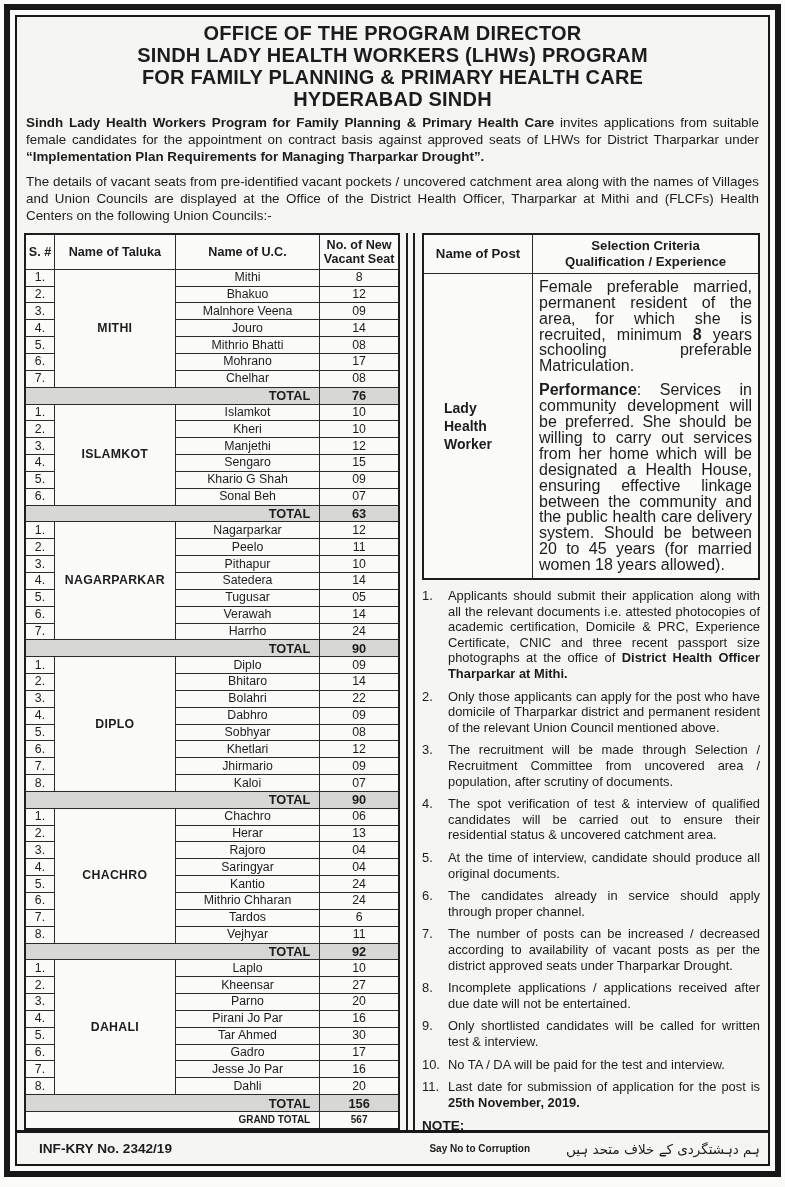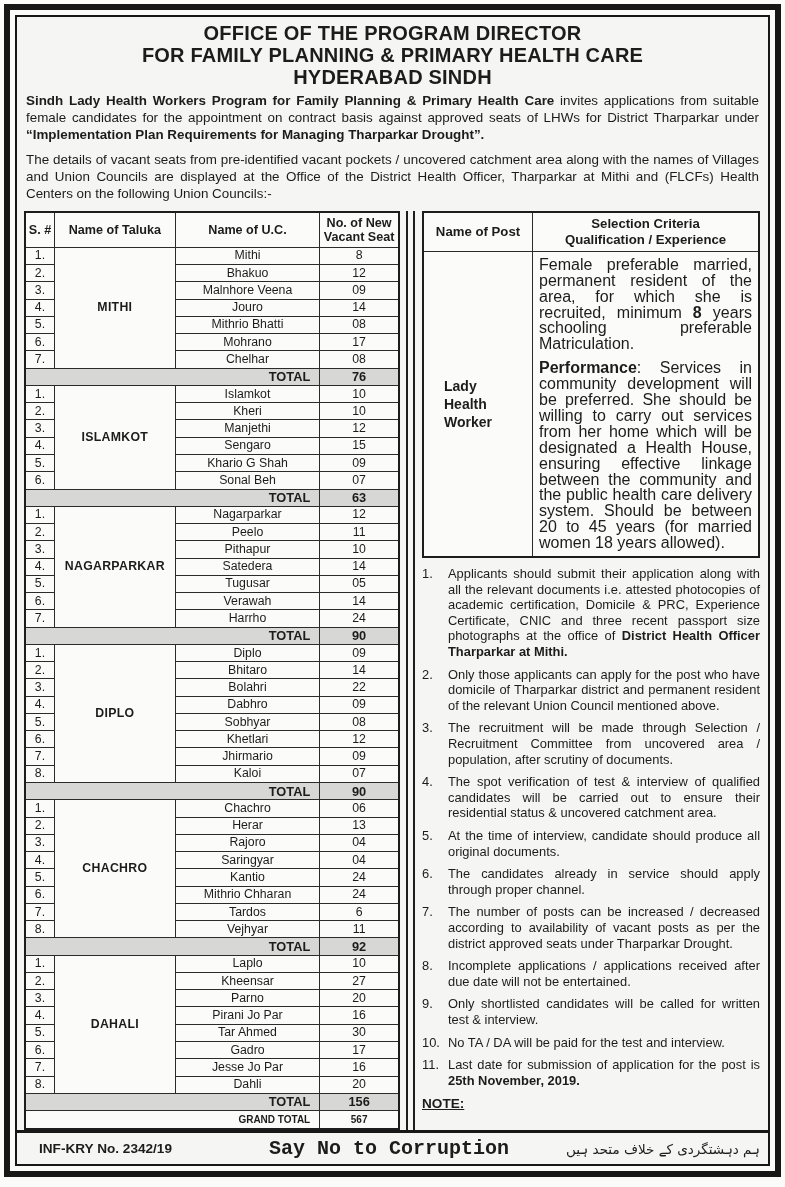--- a/index.html
+++ b/index.html
@@ -47,32 +47,33 @@
   .instructions{list-style:none;margin:8px 0 0;padding:0;font-size:12.9px;line-height:15.6px;}
   .instructions li{display:flex;margin-bottom:7px;}
   .li-num{width:26px;flex:none;}
   .li-text{flex:1;text-align:justify;}
 
   .note{margin:1px 0 0;font-size:13px;line-height:16.4px;}
   .note-label{font-weight:bold;text-decoration:underline;font-size:13.6px;}
 
   .footer{border-top:3px solid #171717;height:31px;flex:none;display:flex;align-items:center;padding:0 8px;}
   .footer-left{font-weight:bold;font-size:13.6px;width:230px;padding-left:14px;}
-  .footer-center{flex:1;text-align:left;font-weight:bold;font-size:20px;font-family:Liberation Mono, monospace;}
+  .footer-center{flex:1;text-align:right;font-weight:bold;font-size:10px;}
   .footer-right{width:230px;text-align:right;direction:rtl;font-family:"DejaVu Sans",sans-serif;font-size:13.5px;}
 </style>
 </head>
 <body>
 
 <div class="page">
   <div class="frame-outer"></div>
   <div class="frame-inner">
 
     <div class="header">
       <div class="h-line">OFFICE OF THE PROGRAM DIRECTOR</div>
+      <div class="h-line">SINDH LADY HEALTH WORKERS (LHWs) PROGRAM</div>
       <div class="h-line">FOR FAMILY PLANNING &amp; PRIMARY HEALTH CARE</div>
       <div class="h-line">HYDERABAD SINDH</div>
     </div>
 
 
     <p class="intro"><b>Sindh Lady Health Workers Program for Family Planning &amp; Primary Health Care</b><span> invites applications from suitable female candidates for the appointment on contract basis against approved seats of LHWs for District Tharparkar under </span><b>“Implementation Plan Requirements for Managing Tharparkar Drought”.</b></p>
     <p class="intro">The details of vacant seats from pre-identified vacant pockets / uncovered catchment area along with the names of Villages and Union Councils are displayed at the Office of the District Health Officer, Tharparkar at Mithi and (FLCFs) Health Centers on the following Union Councils:-</p>
 
     <div class="main">
 

